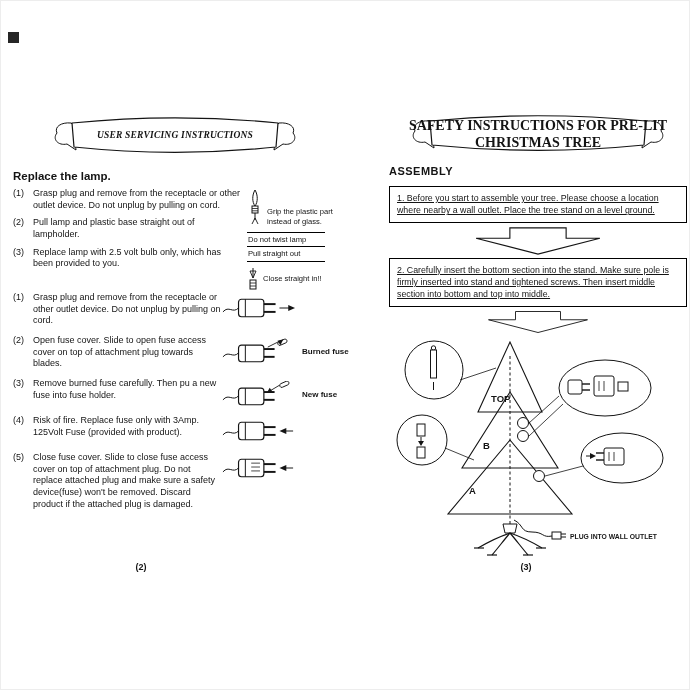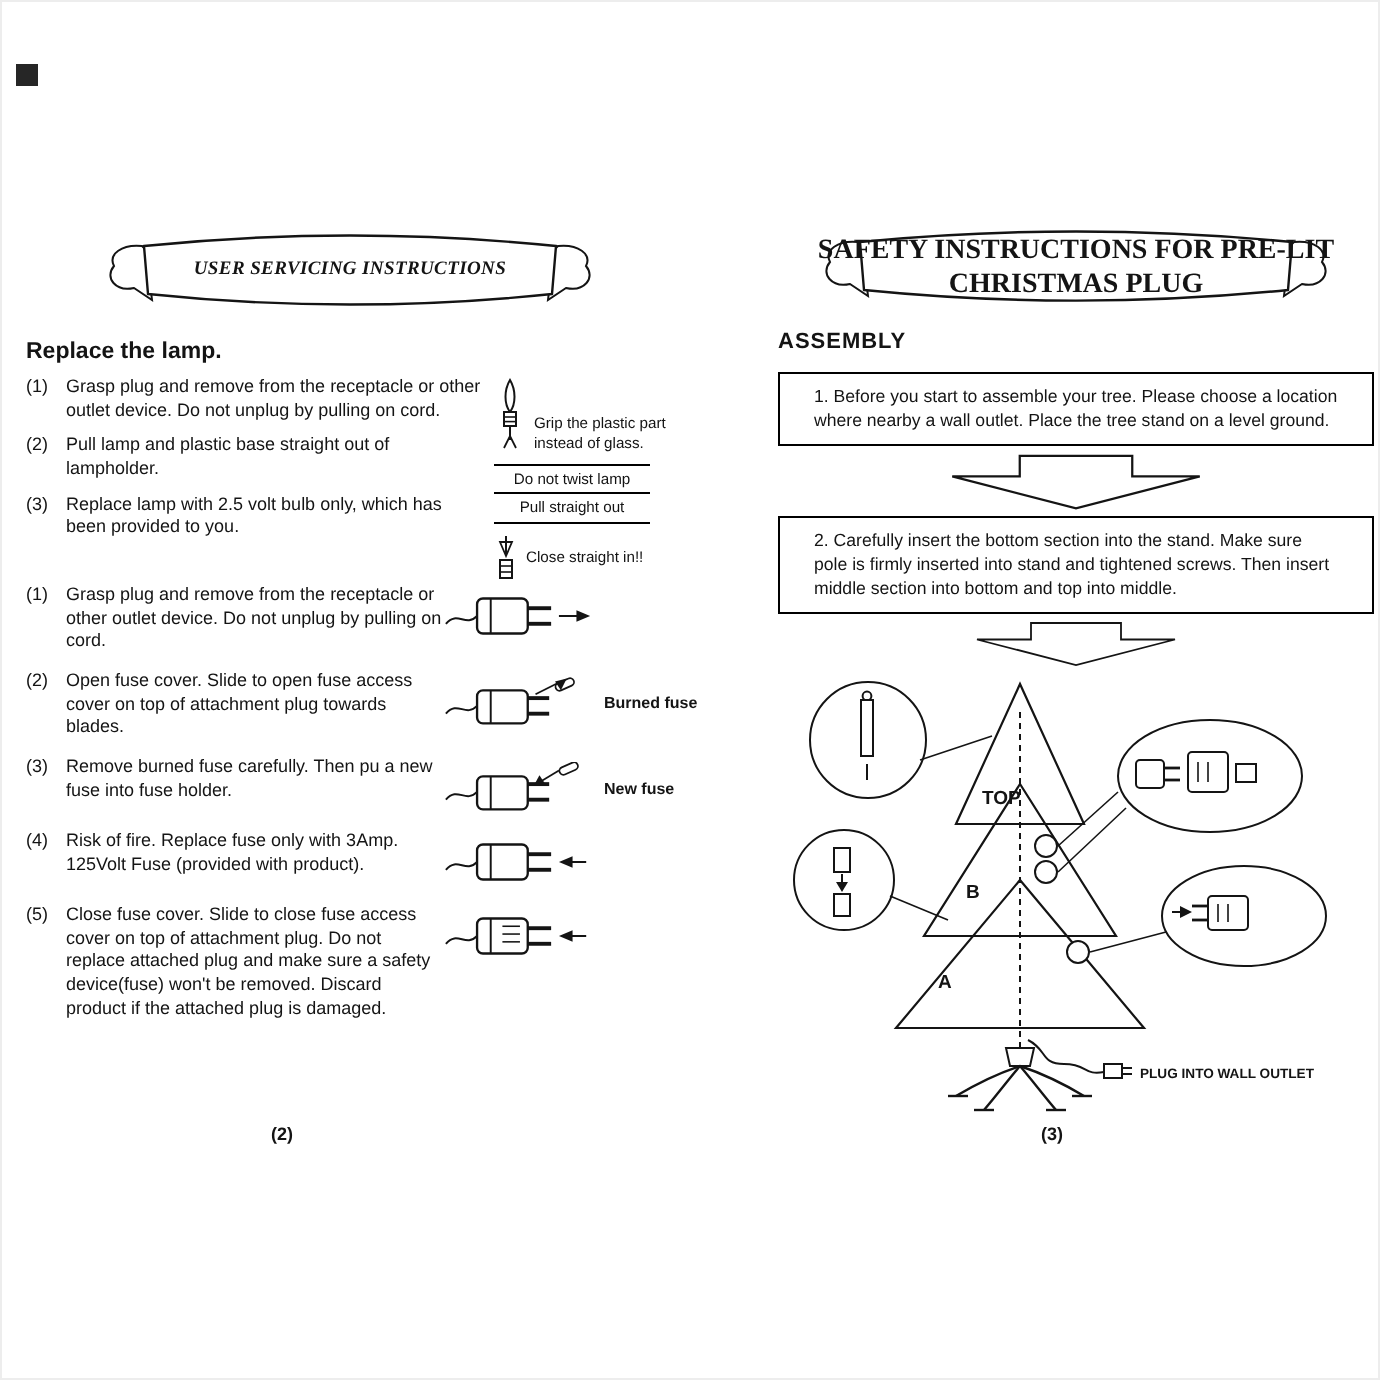--- a/index.html
+++ b/index.html
@@ -19,37 +19,37 @@
   .col-left .banner { width:252px; margin:0 auto 0 36px; }
   .col-left .banner-text { font-size:9.5px; letter-spacing:.2px;font-style:italic; }
   .h-section { font-weight:bold; font-size:11.5px; margin:11px 0 6px 0; }
   .lamp-wrap { display:flex; }
   .lamp-steps { width:228px; }
   .step { display:flex; font-size:9px; line-height:1.3; margin-bottom:6px; }
   .step-num { width:20px; flex:none; }
   .step-text { flex:1; }
   .lamp-notes { width:102px; padding-left:6px; font-size:7.6px; line-height:1.25; }
   .note-grip { display:flex; gap:4px; align-items:flex-end; }
-  .notes-box { border-top:1px solid #000; margin-top:6px; width:78px;text-align:center; }
+  .notes-box { border-top:1px solid #000; margin-top:6px; width:78px; }
   .nb-line { border-bottom:1px solid #000; padding:2px 1px; font-size:7.6px; }
   .note-push { display:flex; gap:4px; align-items:center; margin-top:4px; }
   .fuse-row { display:flex; align-items:flex-start; margin-bottom:8px; }
   .fuse-text { width:208px; display:flex; font-size:9px; line-height:1.3; }
   .fuse-icon { flex:1; display:flex; align-items:center; gap:5px; padding-top:3px; }
   .fuse-label { font-size:8px; font-weight:bold; white-space:nowrap; }
   .plug { width:76px; height:26px; flex:none; }
   .bulb { width:16px; height:38px; flex:none; }
   .bulb-sm { width:12px; height:26px; flex:none; }
 
   
   .col-right { position:absolute; left:388px; top:110px; width:298px; }
   .col-right .banner { width:262px; margin:0 auto; }
   .col-right .banner-text { font-size:14px; }
   .assembly { text-align:left; font-weight:bold; font-size:11px; margin:8px 0 9px 0; letter-spacing:.5px; }
-  .abox { border:1px solid #000; padding:5px 17px; font-size:8.8px; line-height:1.4; background:#fff; }
+  .abox { border:1px solid #000; padding:5px 7px; font-size:8.8px; line-height:1.4; background:#fff;text-decoration:underline; }
   .big-arrow { display:block; margin:3px auto 2px auto; width:148px; height:30px; }
   .tree-svg { display:block; width:292px; height:228px; margin:2px auto 0 auto; }
   .tree-svg text { font-family:"Liberation Sans","DejaVu Sans",sans-serif; }
 
   .pagenum { position:absolute; width:44px; text-align:center; font-size:9px; font-weight:bold; top:561px; }
   .pagenum-left  { left:118px; }
   .pagenum-right { left:503px; }
 
   svg .ink { stroke:#141414; fill:none; }
 </style>
@@ -220,21 +220,21 @@
   <div class="col-right">
 
     <div class="banner">
       <svg viewBox="0 0 262 46">
         <path class="ink" d="M22,10 C12,9 5,14 8,20 C3,26 9,33 18,31 L27,37 L24,12 Z" stroke-width="1"></path>
         <path class="ink" d="M240,10 C250,9 257,14 254,20 C259,26 253,33 244,31 L235,37 L238,12 Z" stroke-width="1"></path>
         <path d="M23,10 C95,3 167,3 239,10 L237,34 C167,41 95,41 25,34 Z" fill="#ffffff" stroke="#141414" stroke-width="1.2"></path>
       </svg>
       <div class="banner-text">
         <span>SAFETY INSTRUCTIONS FOR PRE-LIT</span>
-        <span>CHRISTMAS PLUG</span>
+        <span>CHRISTMAS TREE</span>
       </div>
     </div>
 
     <div class="assembly">ASSEMBLY</div>
 
     <div class="abox">1. Before you start to assemble your tree. Please choose a location where nearby a wall outlet. Place the tree stand on a level ground.</div>
 
     <svg class="big-arrow" viewBox="0 0 148 32">
       <path d="M44,2 L104,2 L104,13 L140,13 L74,30 L8,13 L44,13 Z" fill="none" stroke="#141414" stroke-width="1.2"></path>
     </svg>

